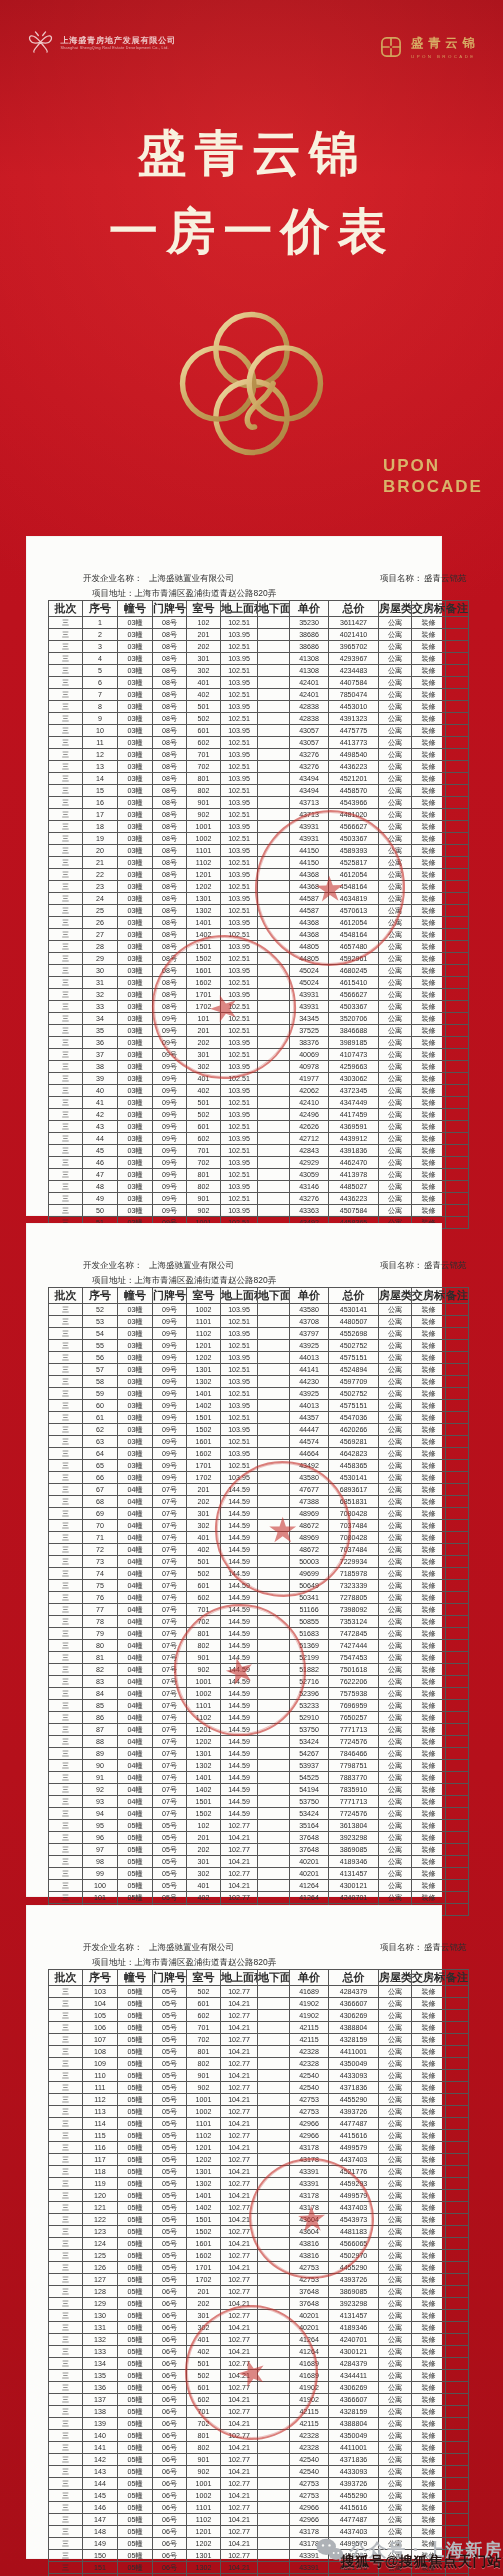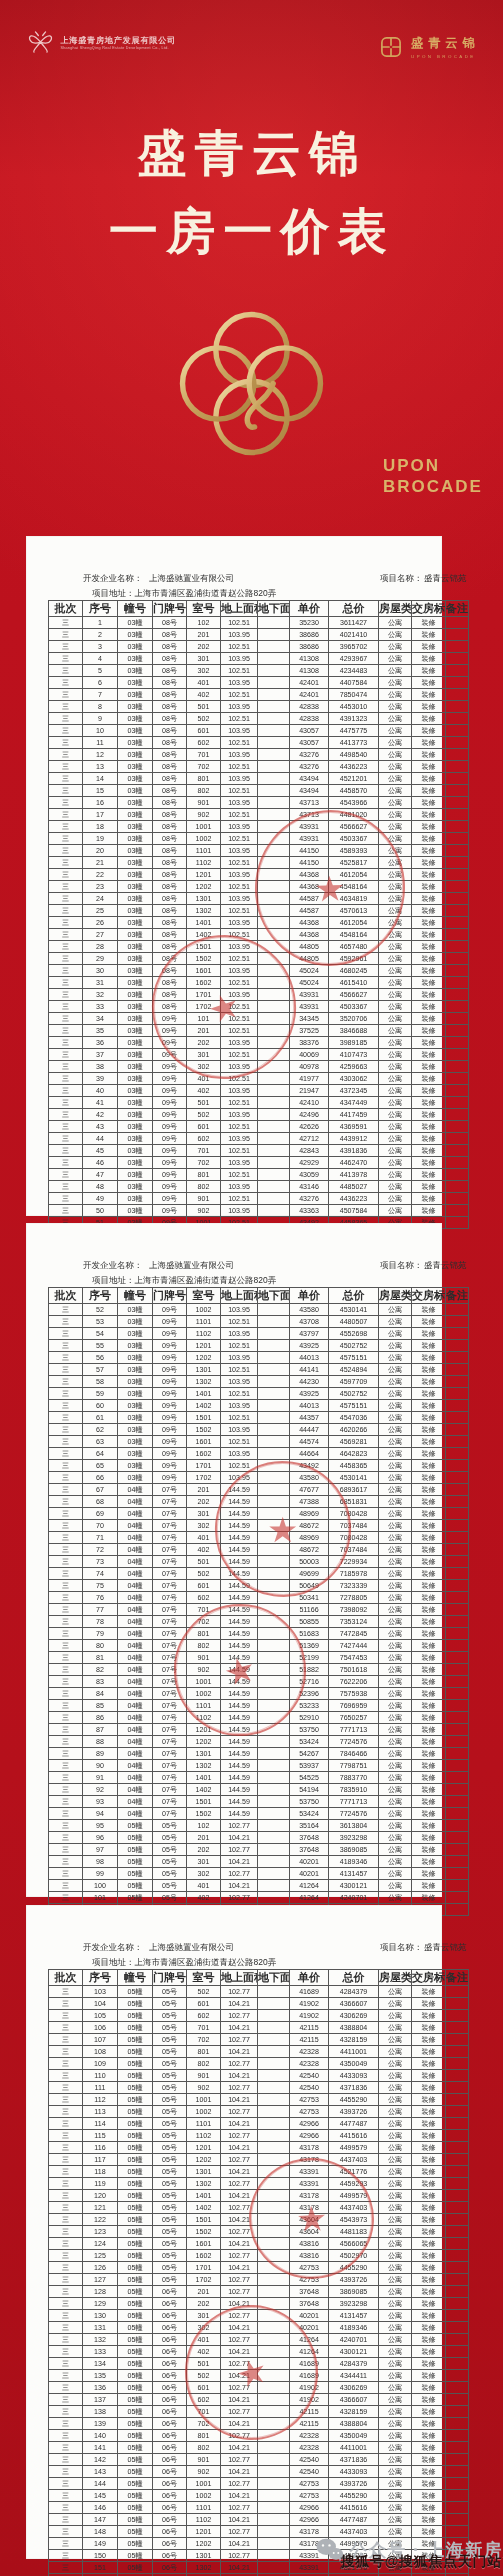--- a/index.html
+++ b/index.html
@@ -694,21 +694,21 @@
             <td></td>
           </tr>
           <tr>
             <td>三</td>
             <td>40</td>
             <td>03幢</td>
             <td>09号</td>
             <td>402</td>
             <td>103.95</td>
             <td></td>
-            <td>21947</td>
+            <td>42062</td>
             <td>4372345</td>
             <td>公寓</td>
             <td>装修</td>
             <td></td>
           </tr>
           <tr>
             <td>三</td>
             <td>41</td>
             <td>03幢</td>
             <td>09号</td>

